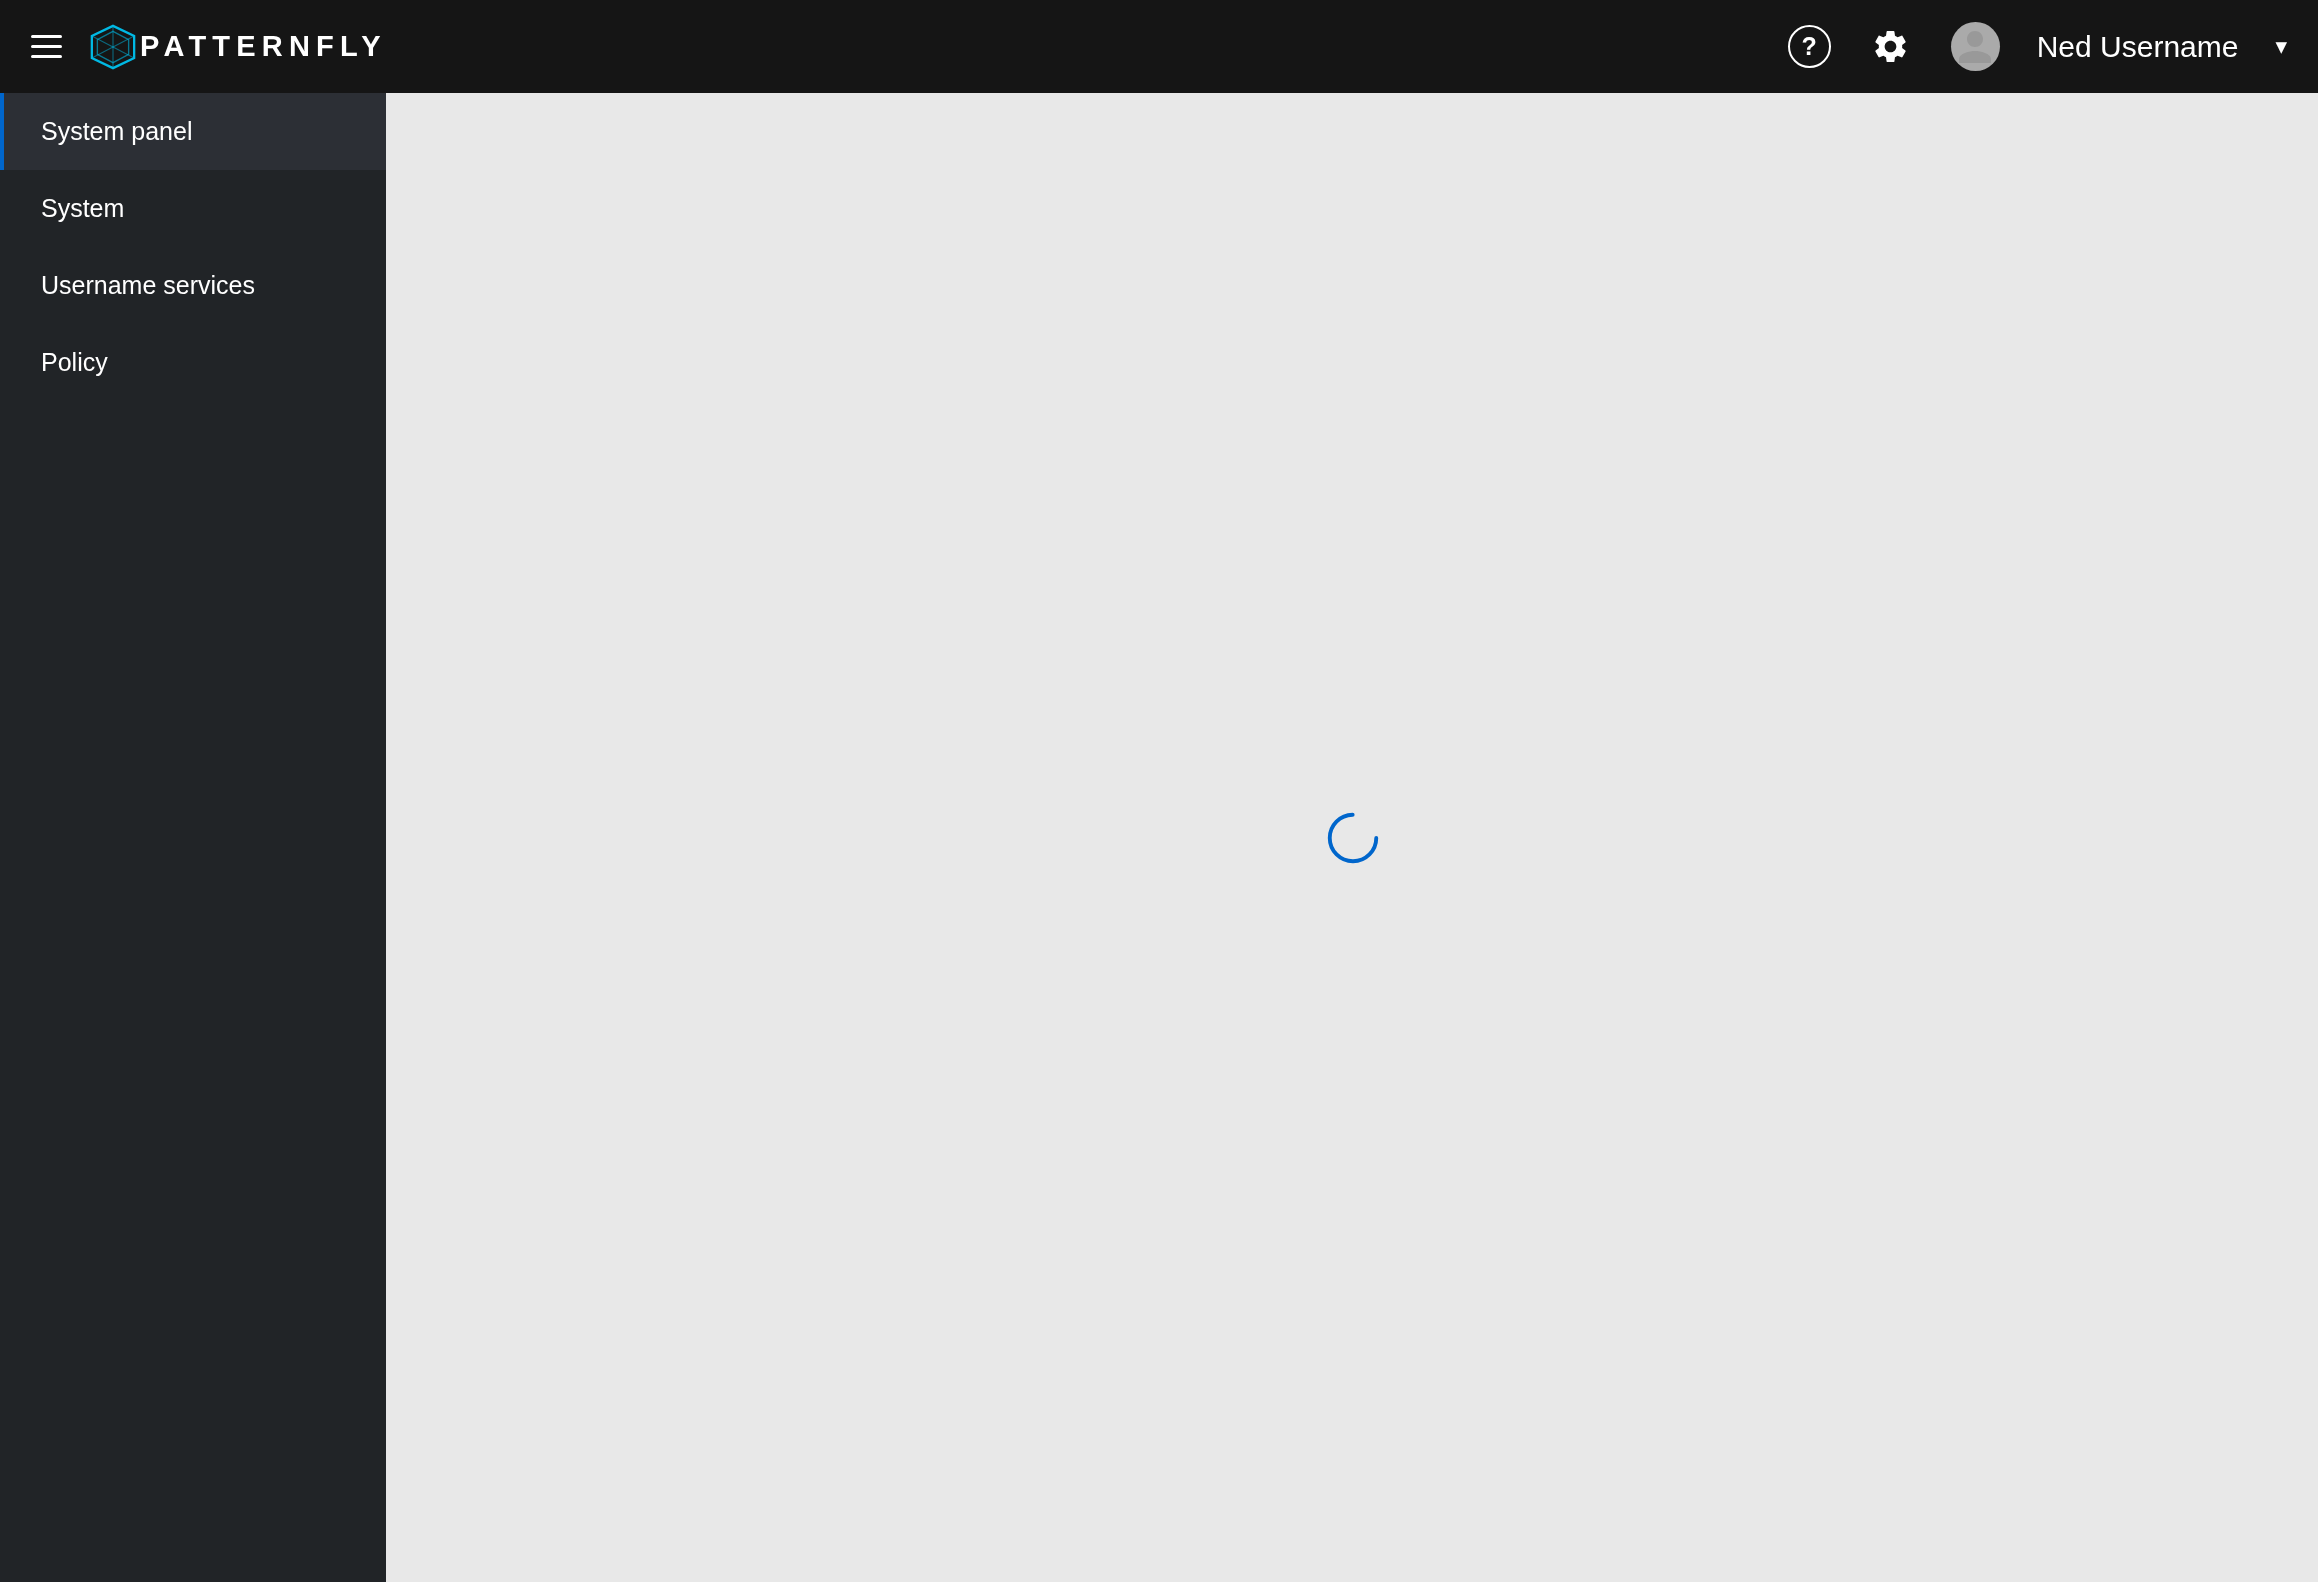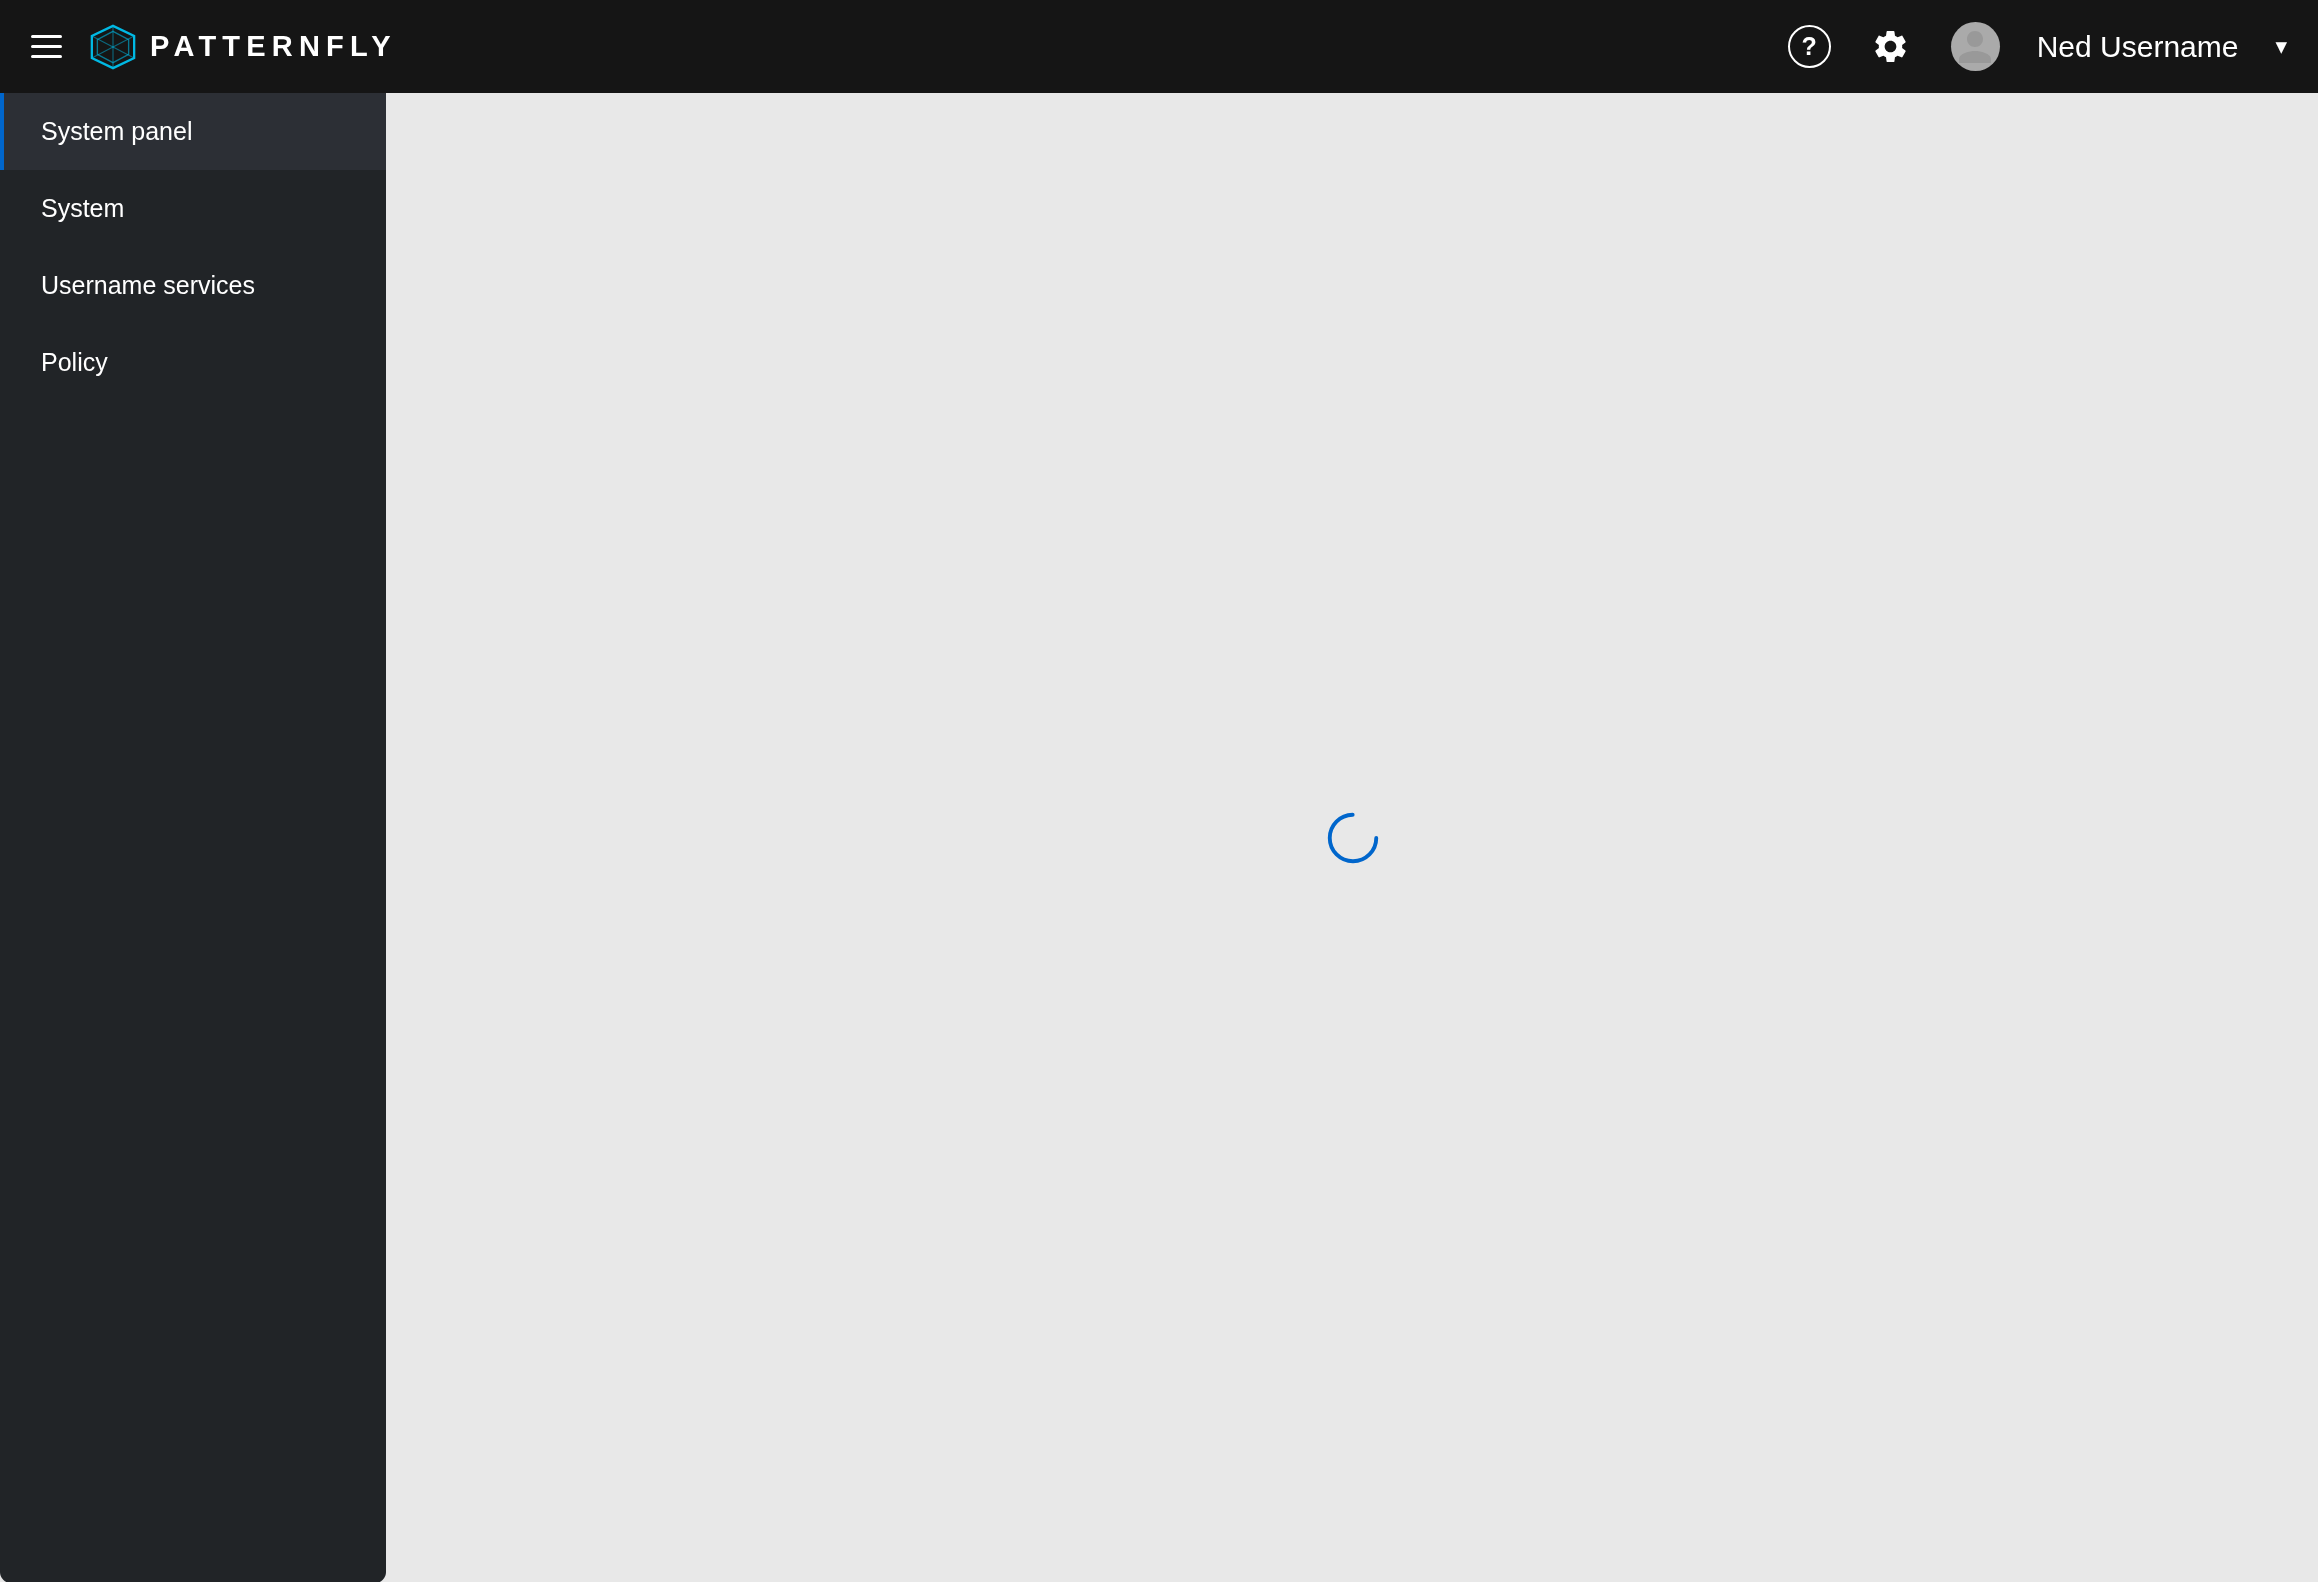--- a/index.html
+++ b/index.html
@@ -26,21 +26,21 @@
       padding: 0 31px;
       position: fixed;
       top: 0;
       left: 0;
       z-index: 100;
     }
 
     .navbar-logo {
       display: flex;
       align-items: center;
-      gap: 14px;
+      gap: 4px;
     }
 
     .navbar-logo svg {
       width: 46px;
       height: 46px;
     }
 
     .navbar-brand {
       color: #fff;
       font-size: 29px;
@@ -97,21 +97,20 @@
 
     
     .sidebar {
       position: fixed;
       top: 93px;
       left: 0;
       width: 386px;
       height: calc(1583px - 93px);
       background: #212427;
       z-index: 50;
-      border-radius: 11px;
     }
 
     .sidebar-item {
       display: flex;
       align-items: center;
       padding: 0 37px;
       height: 77px;
       color: #fff;
       font-size: 25px;
       cursor: pointer;

